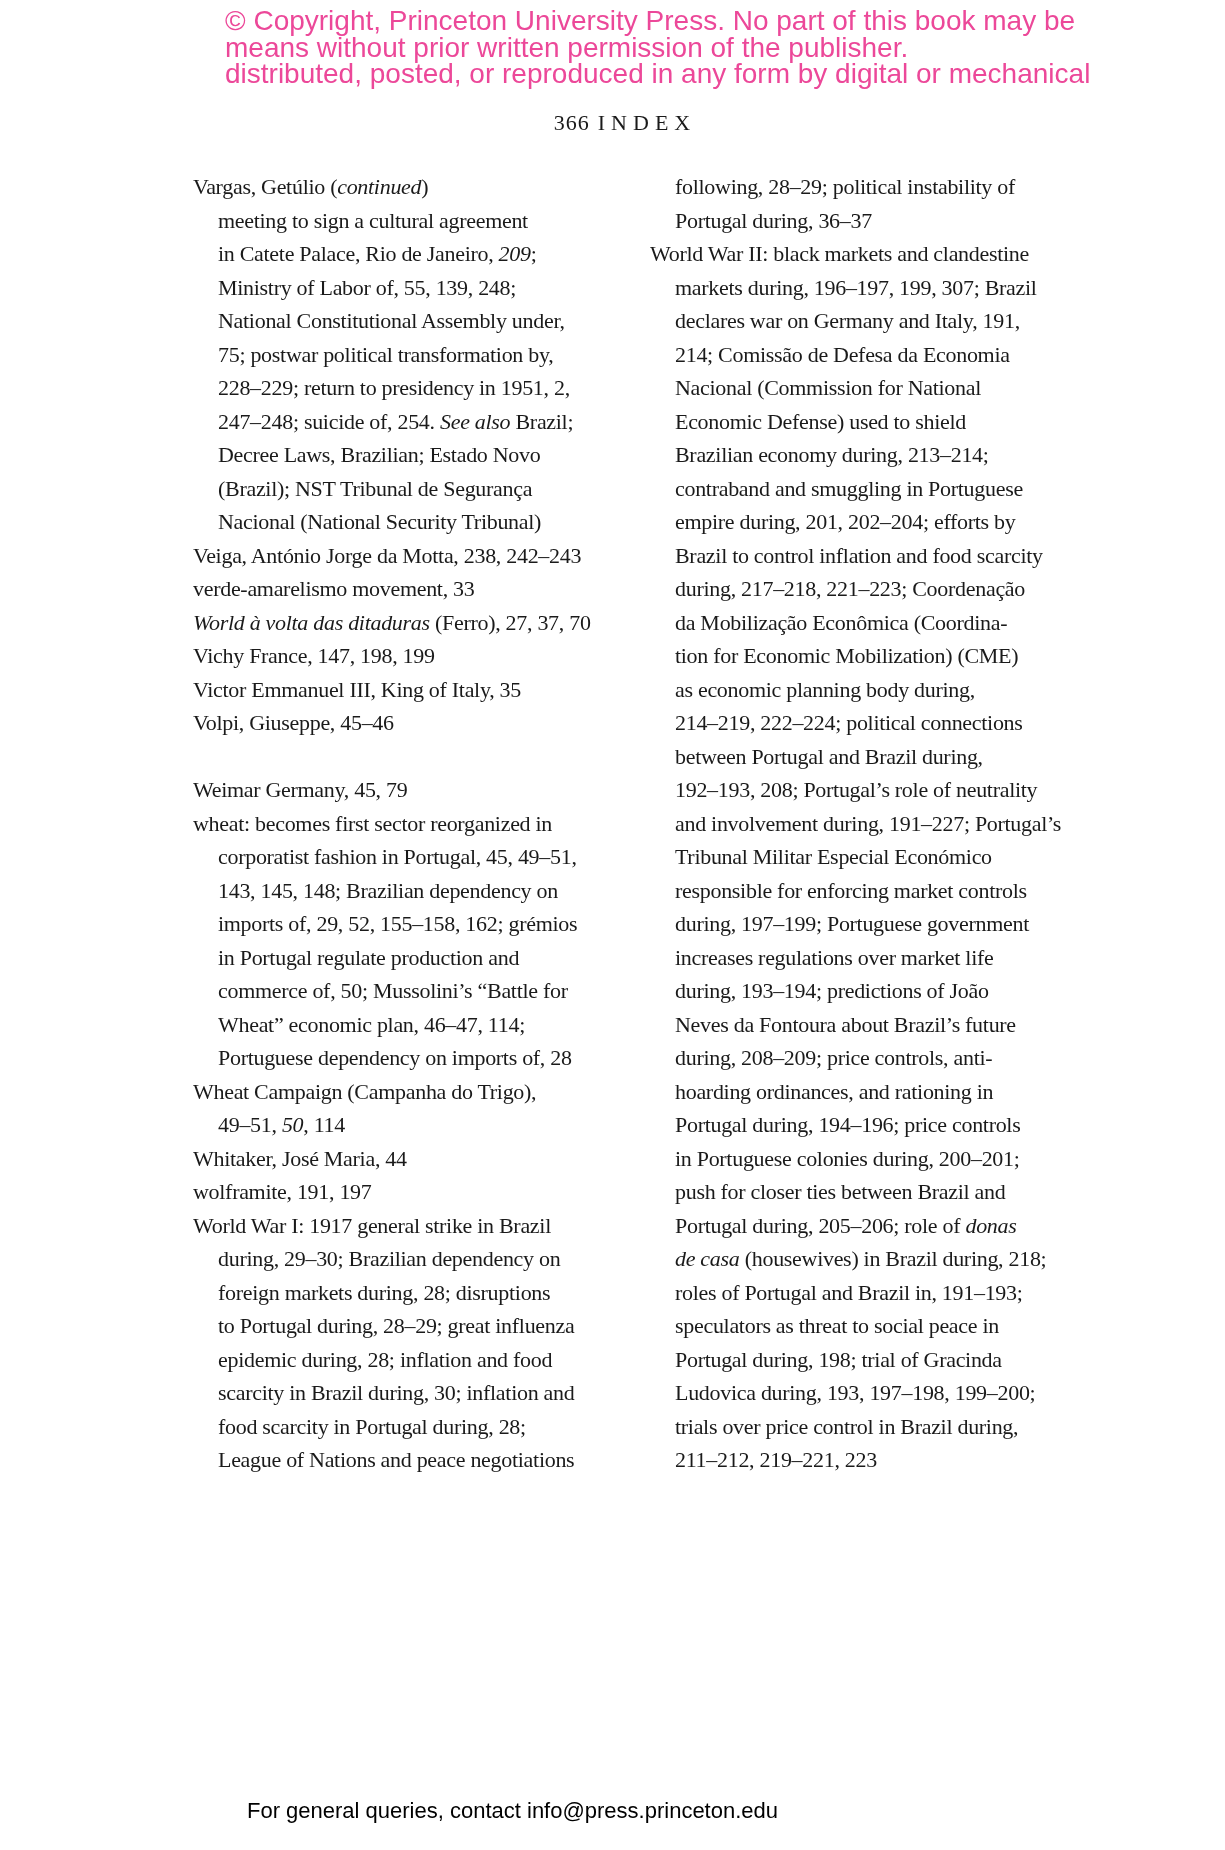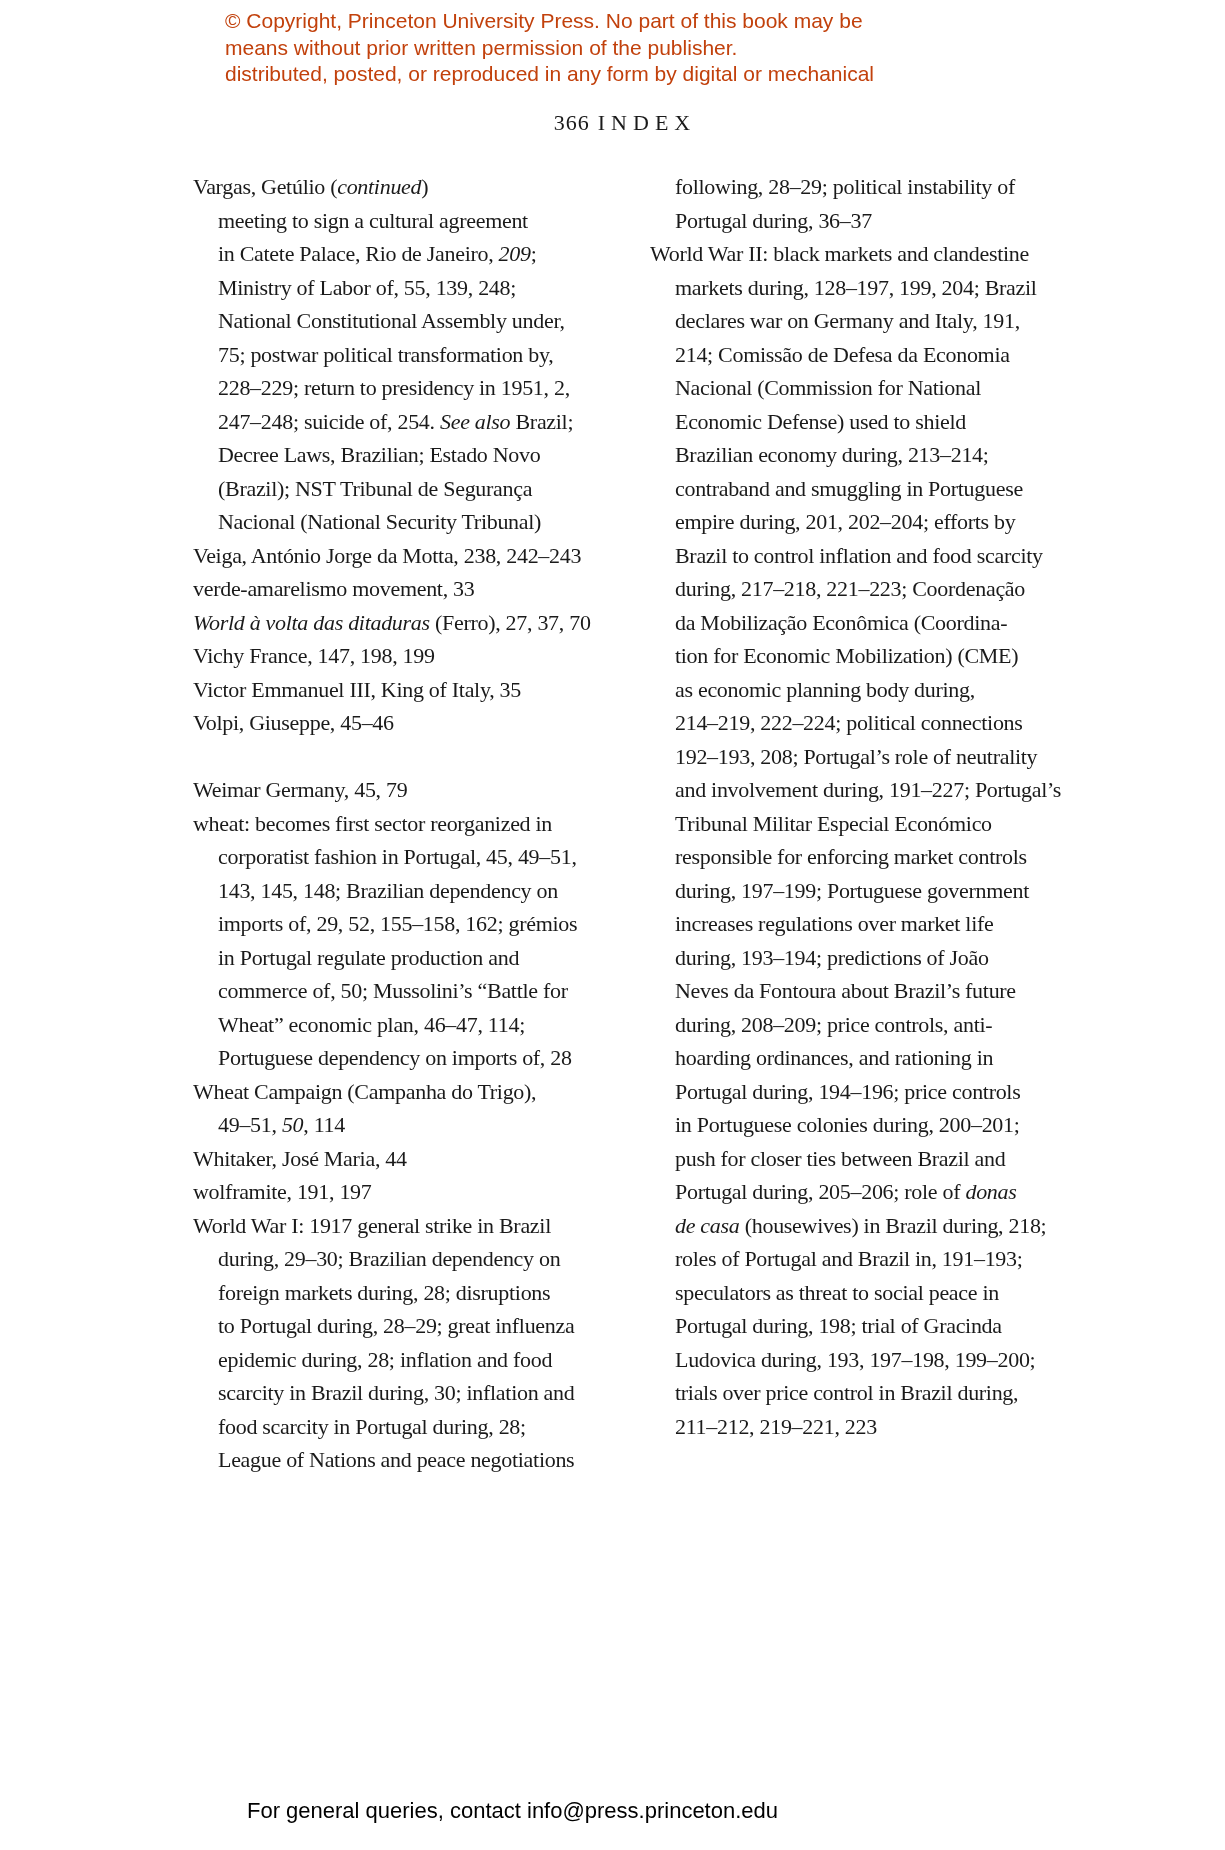--- a/index.html
+++ b/index.html
@@ -10,23 +10,23 @@
     background:#ffffff;
     overflow:hidden;
     color:#111111;
   }
 
   .copyright{
     position:absolute;
     left:225px;
     top:8px;
     font-family:"Liberation Sans", sans-serif;
-    font-size:21px;
+    font-size:28px;
     line-height:26.5px;
-    color:#c2410c;
+    color:#ec4899;
     white-space:nowrap;
   }
 
   .pagehead{
     position:absolute;
     left:0;
     top:110px;
     width:1250px;
     text-align:center;
     font-family:"Liberation Serif", serif;
@@ -126,34 +126,35 @@
       <div class="line indent"><span>epidemic during, 28; inflation and food</span></div>
       <div class="line indent"><span>scarcity in Brazil during, 30; inflation and</span></div>
       <div class="line indent"><span>food scarcity in Portugal during, 28;</span></div>
       <div class="line indent"><span>League of Nations and peace negotiations</span></div>
     </div>
 
   <div class="col col-right">
       <div class="line indent"><span>following, 28–29; political instability of</span></div>
       <div class="line indent"><span>Portugal during, 36–37</span></div>
       <div class="line"><span>World War II: black markets and clandestine</span></div>
-      <div class="line indent"><span>markets during, 128–197, 199, 204; Brazil</span></div>
+      <div class="line indent"><span>markets during, 196–197, 199, 307; Brazil</span></div>
       <div class="line indent"><span>declares war on Germany and Italy, 191,</span></div>
       <div class="line indent"><span>214; Comissão de Defesa da Economia</span></div>
       <div class="line indent"><span>Nacional (Commission for National</span></div>
       <div class="line indent"><span>Economic Defense) used to shield</span></div>
       <div class="line indent"><span>Brazilian economy during, 213–214;</span></div>
       <div class="line indent"><span>contraband and smuggling in Portuguese</span></div>
       <div class="line indent"><span>empire during, 201, 202–204; efforts by</span></div>
       <div class="line indent"><span>Brazil to control inflation and food scarcity</span></div>
       <div class="line indent"><span>during, 217–218, 221–223; Coordenação</span></div>
       <div class="line indent"><span>da Mobilização Econômica (Coordina-</span></div>
       <div class="line indent"><span>tion for Economic Mobilization) (CME)</span></div>
       <div class="line indent"><span>as economic planning body during,</span></div>
       <div class="line indent"><span>214–219, 222–224; political connections</span></div>
+      <div class="line indent"><span>between Portugal and Brazil during,</span></div>
       <div class="line indent"><span>192–193, 208; Portugal’s role of neutrality</span></div>
       <div class="line indent"><span>and involvement during, 191–227; Portugal’s</span></div>
       <div class="line indent"><span>Tribunal Militar Especial Económico</span></div>
       <div class="line indent"><span>responsible for enforcing market controls</span></div>
       <div class="line indent"><span>during, 197–199; Portuguese government</span></div>
       <div class="line indent"><span>increases regulations over market life</span></div>
       <div class="line indent"><span>during, 193–194; predictions of João</span></div>
       <div class="line indent"><span>Neves da Fontoura about Brazil’s future</span></div>
       <div class="line indent"><span>during, 208–209; price controls, anti-</span></div>
       <div class="line indent"><span>hoarding ordinances, and rationing in</span></div>

